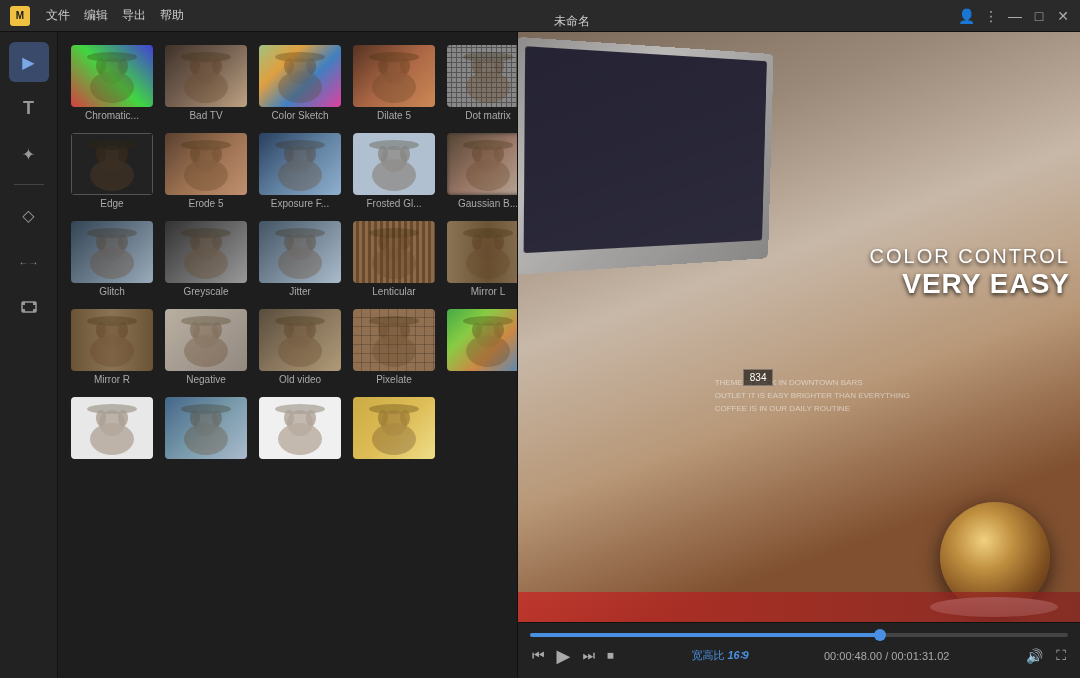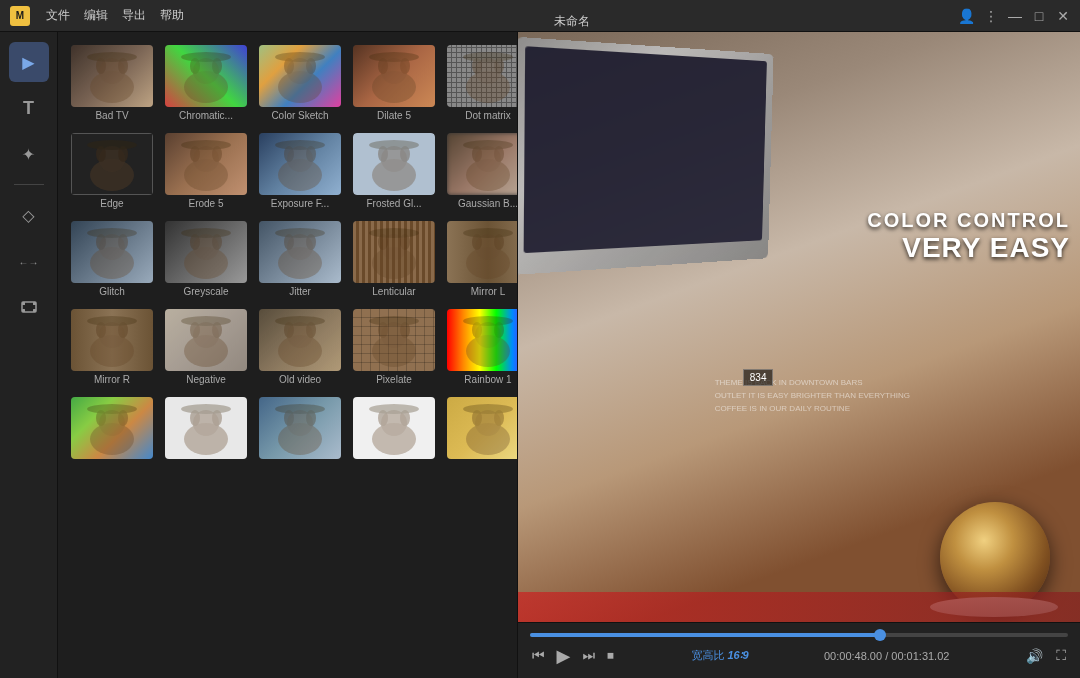--- a/index.html
+++ b/index.html
@@ -196,24 +196,25 @@
       overflow: hidden;
     }
     .preview-overlay-text {
       position: absolute;
       top: 30%;
       right: 10px;
       text-align: right;
     }
     .preview-text-1 {
       font-size: 20px;
-      font-weight: 700;
+      font-weight: 400;
       color: #fff;
       letter-spacing: 2px;
       text-shadow: 0 2px 4px rgba(0,0,0,0.8);
+      margin-top: 36px;
     }
     .preview-text-2 {
       font-size: 28px;
       font-weight: 800;
       color: #fff;
       letter-spacing: 1px;
       text-shadow: 0 2px 4px rgba(0,0,0,0.8);
     }
     .preview-badge {
       position: absolute;
@@ -336,46 +337,46 @@
         <rect x="13" y="4" width="3" height="3" fill="#999" rx="0.5"></rect>
         <rect x="13" y="11" width="3" height="3" fill="#999" rx="0.5"></rect>
       </svg>
     </div>
   </div>
 
   <div id="effects-panel">
     <div id="effects-grid">
     <div class="effect-item">
           <div class="effect-thumb">
+            <div class="thumb-dog thumb-chromatic" style="width: 100%; height: 100%;"></div>
+            <svg width="82" height="62" viewBox="0 0 82 62" style="position: absolute; top: 0px; left: 0px; opacity: 0.4;">
+      <ellipse cx="41" cy="42" rx="22" ry="16" fill="rgba(100,70,40,0.8)"></ellipse>
+      <circle cx="41" cy="26" r="13" fill="rgba(100,70,40,0.8)"></circle>
+      <ellipse cx="30" cy="21" rx="5" ry="8" fill="rgba(80,50,20,0.8)"></ellipse>
+      <ellipse cx="52" cy="21" rx="5" ry="8" fill="rgba(80,50,20,0.8)"></ellipse>
+      <ellipse cx="41" cy="12" rx="25" ry="5" fill="rgba(60,40,10,0.7)"></ellipse>
+    </svg>
+          </div>
+          <div class="effect-label">Chromatic...</div>
+        </div>
+        <div class="effect-item">
+          <div class="effect-thumb">
             <div class="thumb-dog thumb-bad-tv" style="width: 100%; height: 100%;"></div>
             <svg width="82" height="62" viewBox="0 0 82 62" style="position: absolute; top: 0px; left: 0px; opacity: 0.4;">
       <ellipse cx="41" cy="42" rx="22" ry="16" fill="rgba(100,70,40,0.8)"></ellipse>
       <circle cx="41" cy="26" r="13" fill="rgba(100,70,40,0.8)"></circle>
       <ellipse cx="30" cy="21" rx="5" ry="8" fill="rgba(80,50,20,0.8)"></ellipse>
       <ellipse cx="52" cy="21" rx="5" ry="8" fill="rgba(80,50,20,0.8)"></ellipse>
       <ellipse cx="41" cy="12" rx="25" ry="5" fill="rgba(60,40,10,0.7)"></ellipse>
     </svg>
           </div>
           <div class="effect-label">Bad TV</div>
         </div>
         <div class="effect-item">
           <div class="effect-thumb">
-            <div class="thumb-dog thumb-chromatic" style="width: 100%; height: 100%;"></div>
-            <svg width="82" height="62" viewBox="0 0 82 62" style="position: absolute; top: 0px; left: 0px; opacity: 0.4;">
-      <ellipse cx="41" cy="42" rx="22" ry="16" fill="rgba(100,70,40,0.8)"></ellipse>
-      <circle cx="41" cy="26" r="13" fill="rgba(100,70,40,0.8)"></circle>
-      <ellipse cx="30" cy="21" rx="5" ry="8" fill="rgba(80,50,20,0.8)"></ellipse>
-      <ellipse cx="52" cy="21" rx="5" ry="8" fill="rgba(80,50,20,0.8)"></ellipse>
-      <ellipse cx="41" cy="12" rx="25" ry="5" fill="rgba(60,40,10,0.7)"></ellipse>
-    </svg>
-          </div>
-          <div class="effect-label">Chromatic...</div>
-        </div>
-        <div class="effect-item">
-          <div class="effect-thumb">
             <div class="thumb-dog thumb-color-sketch" style="width: 100%; height: 100%;"></div>
             <svg width="82" height="62" viewBox="0 0 82 62" style="position: absolute; top: 0px; left: 0px; opacity: 0.4;">
       <ellipse cx="41" cy="42" rx="22" ry="16" fill="rgba(100,70,40,0.8)"></ellipse>
       <circle cx="41" cy="26" r="13" fill="rgba(100,70,40,0.8)"></circle>
       <ellipse cx="30" cy="21" rx="5" ry="8" fill="rgba(80,50,20,0.8)"></ellipse>
       <ellipse cx="52" cy="21" rx="5" ry="8" fill="rgba(80,50,20,0.8)"></ellipse>
       <ellipse cx="41" cy="12" rx="25" ry="5" fill="rgba(60,40,10,0.7)"></ellipse>
     </svg>
           </div>
           <div class="effect-label">Color Sketch</div>
@@ -580,33 +581,20 @@
             <div class="thumb-dog thumb-pixelate" style="width: 100%; height: 100%;"></div>
             <svg width="82" height="62" viewBox="0 0 82 62" style="position: absolute; top: 0px; left: 0px; opacity: 0.4;">
       <ellipse cx="41" cy="42" rx="22" ry="16" fill="rgba(100,70,40,0.8)"></ellipse>
       <circle cx="41" cy="26" r="13" fill="rgba(100,70,40,0.8)"></circle>
       <ellipse cx="30" cy="21" rx="5" ry="8" fill="rgba(80,50,20,0.8)"></ellipse>
       <ellipse cx="52" cy="21" rx="5" ry="8" fill="rgba(80,50,20,0.8)"></ellipse>
       <ellipse cx="41" cy="12" rx="25" ry="5" fill="rgba(60,40,10,0.7)"></ellipse>
     </svg>
           </div>
           <div class="effect-label">Pixelate</div>
-        </div>
-        <div class="effect-item">
-          <div class="effect-thumb">
-            <div class="thumb-dog thumb-rainbow" style="width: 100%; height: 100%;"></div>
-            <svg width="82" height="62" viewBox="0 0 82 62" style="position: absolute; top: 0px; left: 0px; opacity: 0.4;">
-      <ellipse cx="41" cy="42" rx="22" ry="16" fill="rgba(100,70,40,0.8)"></ellipse>
-      <circle cx="41" cy="26" r="13" fill="rgba(100,70,40,0.8)"></circle>
-      <ellipse cx="30" cy="21" rx="5" ry="8" fill="rgba(80,50,20,0.8)"></ellipse>
-      <ellipse cx="52" cy="21" rx="5" ry="8" fill="rgba(80,50,20,0.8)"></ellipse>
-      <ellipse cx="41" cy="12" rx="25" ry="5" fill="rgba(60,40,10,0.7)"></ellipse>
-    </svg>
-          </div>
-          <div class="effect-label">Rainbow 1</div>
         </div>
         <div class="effect-item">
           <div class="effect-thumb">
             <div class="thumb-dog thumb-row4-1" style="width: 100%; height: 100%;"></div>
             <svg width="82" height="62" viewBox="0 0 82 62" style="position: absolute; top: 0px; left: 0px; opacity: 0.4;">
       <ellipse cx="41" cy="42" rx="22" ry="16" fill="rgba(100,70,40,0.8)"></ellipse>
       <circle cx="41" cy="26" r="13" fill="rgba(100,70,40,0.8)"></circle>
       <ellipse cx="30" cy="21" rx="5" ry="8" fill="rgba(80,50,20,0.8)"></ellipse>
       <ellipse cx="52" cy="21" rx="5" ry="8" fill="rgba(80,50,20,0.8)"></ellipse>
       <ellipse cx="41" cy="12" rx="25" ry="5" fill="rgba(60,40,10,0.7)"></ellipse>

